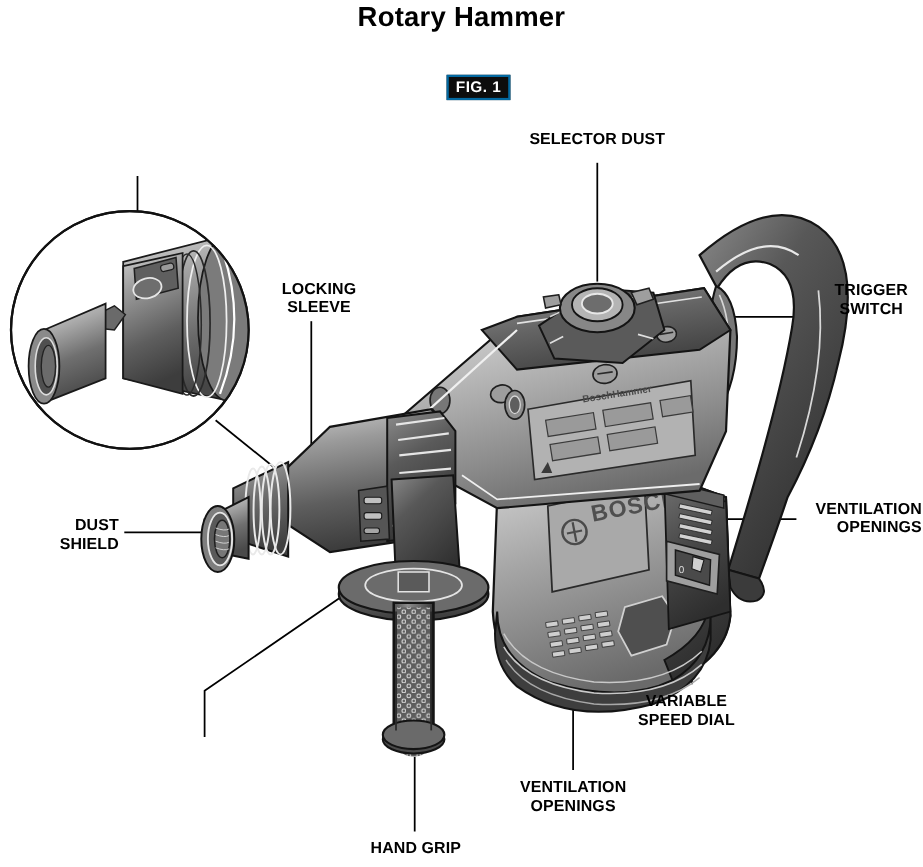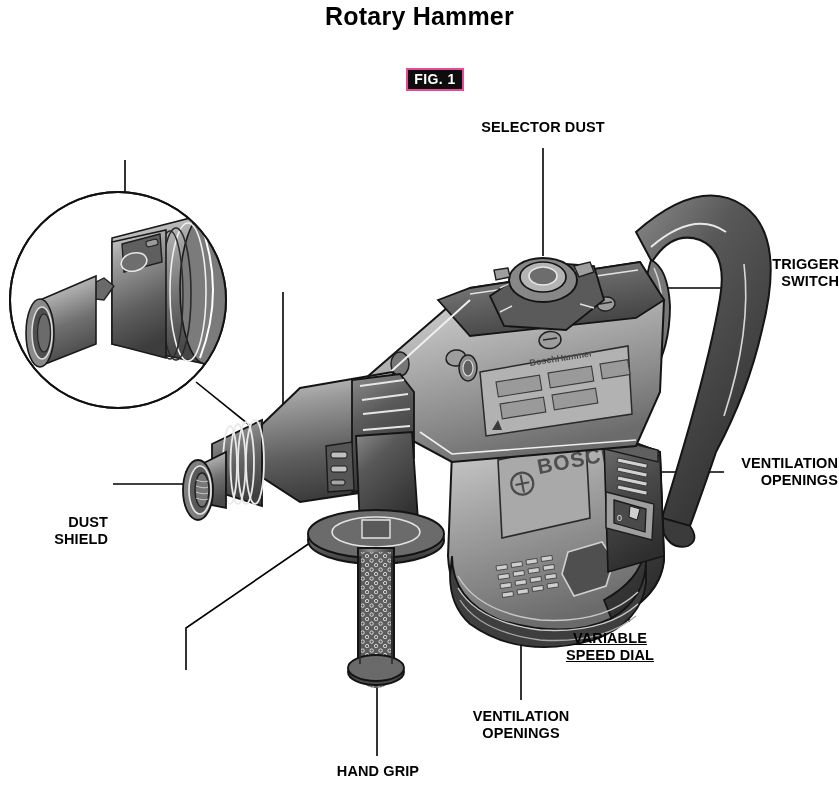--- a/index.html
+++ b/index.html
@@ -2,28 +2,28 @@
 <html><head>
 <meta charset="utf-8">
 <style>
   html,body{margin:0;padding:0;background:#ffffff;}
   body{width:839px;height:788px;position:relative;overflow:hidden;
        font-family:"Liberation Sans", sans-serif;color:#000;}
   #stage{position:absolute;left:0;top:0;width:839px;height:768px;}
   .ttl{position:absolute;left:0;top:2px;width:839px;text-align:center;
        font-size:25px;font-weight:bold;letter-spacing:.2px;}
   .figbadge{position:absolute;left:406px;top:68px;width:58px;height:23px;
-       background:#0d0d0d;border:2px solid #ec4899;box-sizing:border-box;
+       background:#0d0d0d;border:2px solid #0369a1;box-sizing:border-box;
        color:#fff;font-size:14px;font-weight:bold;line-height:19px;
        text-align:center;letter-spacing:.4px;}
   .lbl{position:absolute;font-size:14.5px;font-weight:bold;line-height:16.5px;
        white-space:pre-line;letter-spacing:.1px;}
   .lbl.c{text-align:center;}
   .lbl.r{text-align:right;}
-  .lbl.l{text-align:right;}
+  .lbl.l{text-align:center;}
   svg{position:absolute;left:0;top:0;}
   .ld{stroke:#000;stroke-width:1.6;fill:none;}
 </style>
 </head>
 <body>
 
 <div id="stage">
 
   <div class="ttl">Rotary Hammer</div>
   <div class="figbadge">FIG. 1</div>
@@ -302,26 +302,28 @@
           <rect x="358" y="548" width="36" height="140" fill="url(#dimple)"></rect>
         </g>
       <path d="M358 548 h36 v112 q0 22 -18 22 q-18 0 -18 -22 Z" fill="none" stroke="#141414" stroke-width="2"></path>
       <ellipse cx="376" cy="672" rx="28" ry="13" fill="#4b4b4b" stroke="#141414" stroke-width="1.9"></ellipse>
       <ellipse cx="376" cy="668" rx="28" ry="13" fill="#6a6a6a" stroke="#141414" stroke-width="1.9"></ellipse>
       <path d="M360 556 v108" stroke="#2a2a2a" stroke-width="1.6"></path>
       <path d="M392 556 v108" stroke="#2a2a2a" stroke-width="1.6"></path>
     </g>
   </svg>
 
+  <div class="lbl c" style="left:243px;top:255px;width:94px;">LOCKING
+SLEEVE</div>
   <div class="lbl c" style="left:463px;top:119px;width:160px;">SELECTOR DUST</div>
   <div class="lbl l" style="left:745px;top:256px;width:94px;">TRIGGER
 SWITCH</div>
   <div class="lbl r" style="left:712px;top:455px;width:126px;">VENTILATION
 OPENINGS</div>
-  <div class="lbl r" style="left:15px;top:470px;width:93px;margin-top:44px;">DUST
+  <div class="lbl r" style="left:15px;top:470px;width:93px;">DUST
 SHIELD</div>
-  <div class="lbl c" style="left:550px;top:630px;width:120px;text-decoration:underline;">VARIABLE
+  <div class="lbl c" style="left:564px;top:630px;width:120px;">VARIABLE
 SPEED DIAL</div>
   <div class="lbl c" style="left:456px;top:708px;width:130px;">VENTILATION
 OPENINGS</div>
   <div class="lbl c" style="left:308px;top:763px;width:140px;">HAND GRIP</div>
 
 </div>
 
 </body></html>

